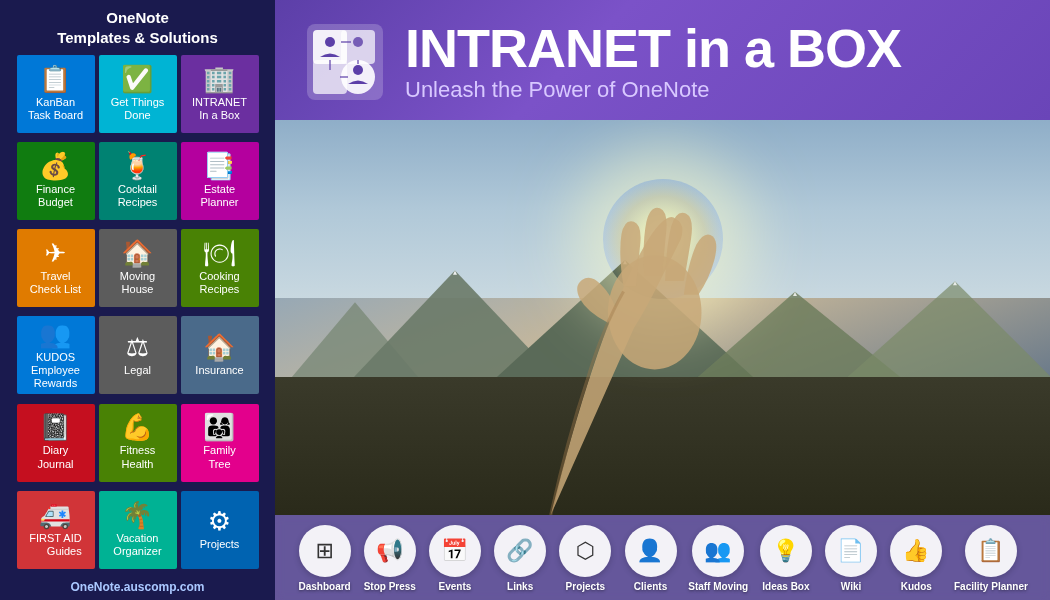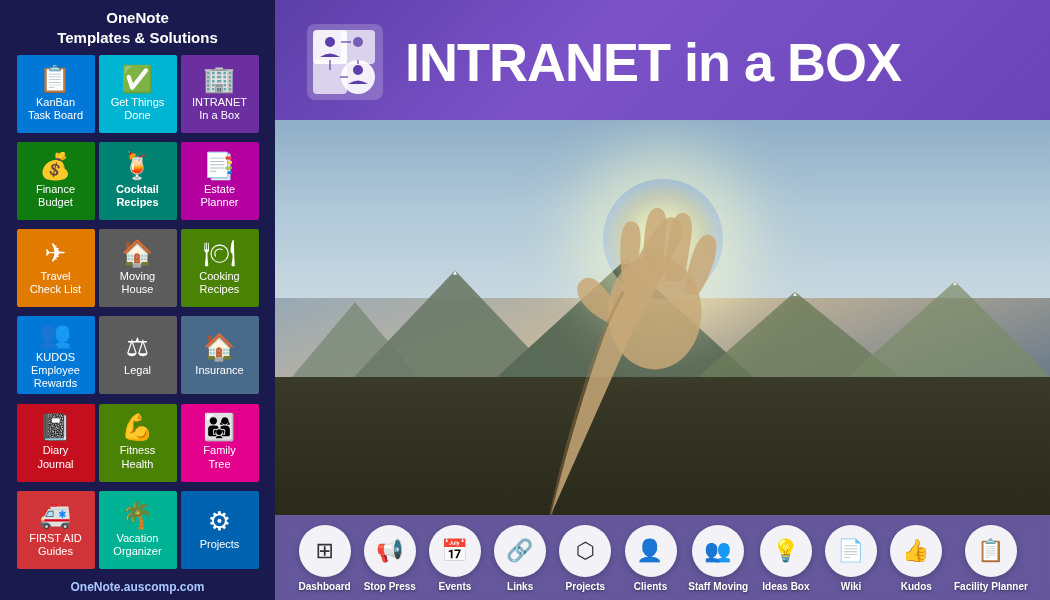--- a/index.html
+++ b/index.html
@@ -228,21 +228,21 @@
         <span class="tile-label" style="white-space: pre-line;">INTRANET
 In a Box</span>
       </div>
       <div class="tile tile-green-dark">
         <span class="tile-icon">💰</span>
         <span class="tile-label" style="white-space: pre-line;">Finance
 Budget</span>
       </div>
       <div class="tile tile-teal">
         <span class="tile-icon">🍹</span>
-        <span class="tile-label" style="white-space: pre-line; font-weight: bold;">Cocktail
+        <span class="tile-label" style="white-space: pre-line;">Cocktail
 Recipes</span>
       </div>
       <div class="tile tile-magenta">
         <span class="tile-icon">📑</span>
         <span class="tile-label" style="white-space: pre-line;">Estate
 Planner</span>
       </div>
       <div class="tile tile-orange">
         <span class="tile-icon">✈</span>
         <span class="tile-label" style="white-space: pre-line;">Travel
@@ -281,21 +281,21 @@
         <span class="tile-label" style="white-space: pre-line; text-align: center;">Fitness
 Health</span>
       </div>
       <div class="tile tile-pink">
         <span class="tile-icon">👨‍👩‍👧</span>
         <span class="tile-label" style="white-space: pre-line;">Family
 Tree</span>
       </div>
       <div class="tile tile-red2">
         <span class="tile-icon">🚑</span>
-        <span class="tile-label" style="white-space: pre-line;">FIRST AID
+        <span class="tile-label" style="white-space: pre-line; text-align: right;">FIRST AID
 Guides</span>
       </div>
       <div class="tile tile-teal2">
         <span class="tile-icon">🌴</span>
         <span class="tile-label" style="white-space: pre-line;">Vacation
 Organizer</span>
       </div>
       <div class="tile tile-blue2">
         <span class="tile-icon">⚙</span>
         <span class="tile-label" style="white-space: pre-line;">Projects</span>
@@ -327,20 +327,21 @@
 
         <line x1="36" y1="20" x2="46" y2="20" stroke="#5c3fa8" stroke-width="2" opacity="0.6"></line>
         <line x1="25" y1="38" x2="25" y2="48" stroke="#5c3fa8" stroke-width="2" opacity="0.6"></line>
         <line x1="35" y1="55" x2="43" y2="55" stroke="#5c3fa8" stroke-width="2" opacity="0.6"></line>
         <line x1="53" y1="38" x2="53" y2="42" stroke="#5c3fa8" stroke-width="2" opacity="0.6"></line>
       </svg>
     </div>
 
     <div class="header-text">
       <div class="header-title">INTRANET in a BOX</div>
+      <div class="header-subtitle">Unleash the Power of OneNote</div>
     </div>
   </div>
 
   <div class="photo-area">
 
     <div style="position:absolute;top:0;left:0;right:0;height:45%;background:linear-gradient(180deg,#8faec8 0%,#b0c8d8 50%,#c8d8e0 100%);"></div>
 
     <div style="position:absolute;bottom:30%;left:0;right:0;height:40%;">
       <svg viewBox="0 0 775 150" width="100%" height="100%" preserveAspectRatio="none">
         <polygon points="0,150 80,60 160,150" fill="#7a8a78" opacity="0.8"></polygon>

